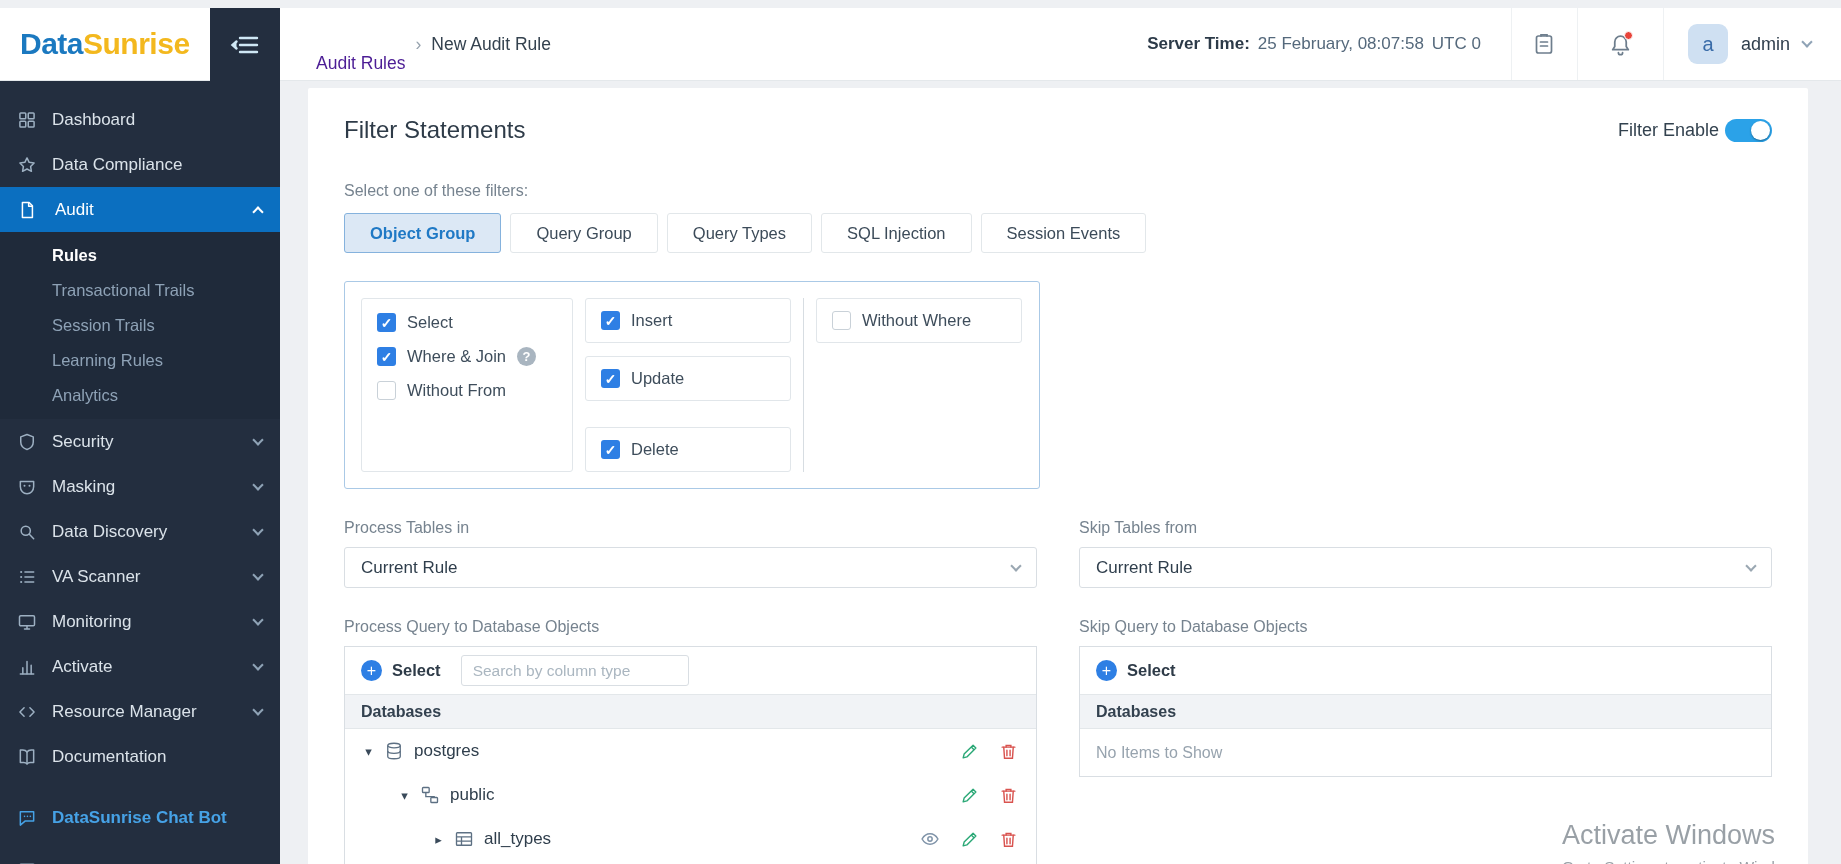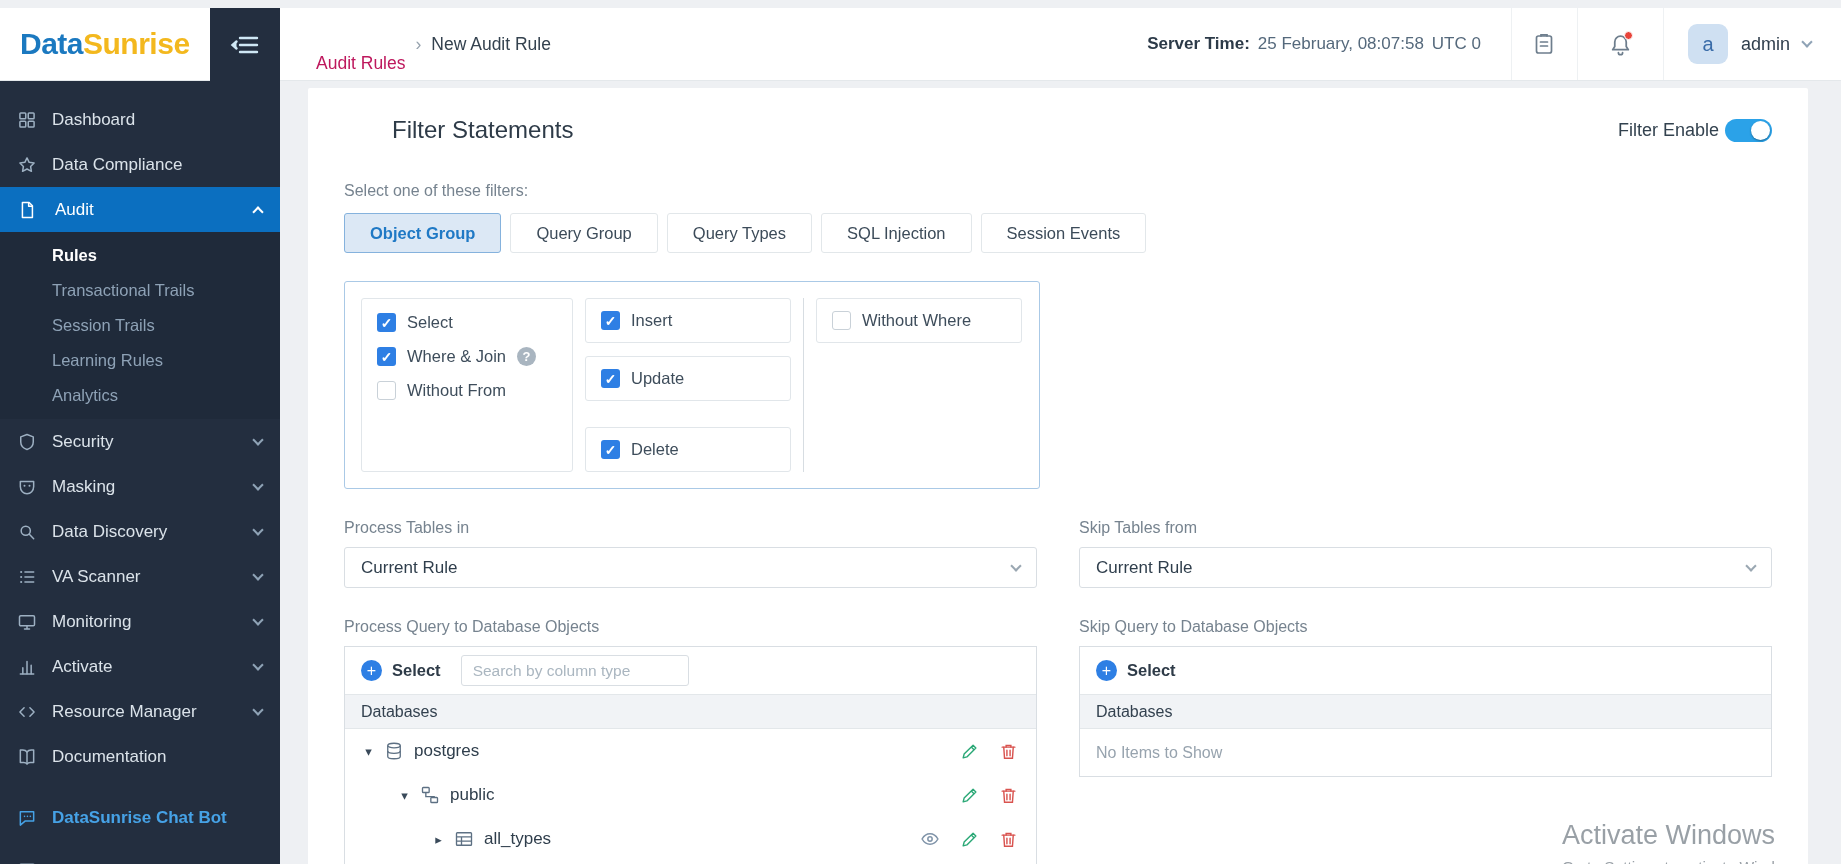--- a/index.html
+++ b/index.html
@@ -10,21 +10,21 @@
   }
   
   .header { position:absolute; top:8px; left:0; width:1841px; height:73px; display:flex; background:#fff; z-index:20; }
   .logo-wrap { width:210px; height:73px; display:flex; align-items:center; padding-left:20px; border-bottom:1px solid #e4e8eb; background:#fff; }
   .logo { font-size:30px; font-weight:bold; letter-spacing:-0.5px; cursor:pointer; }
   .logo .p1 { color:#1b79c0; }
   .logo .p2 { color:#f3b81e; }
   .sidebar-toggle { width:70px; height:73px; background:#232e3f; display:flex; align-items:center; justify-content:center; cursor:pointer; }
   .header-main { flex:1; height:73px; display:flex; align-items:center; border-bottom:1px solid #e4e8eb; }
   .breadcrumb { margin-left:36px; font-size:17.5px; display:flex; align-items:center; gap:10px; }
-  .bc-link { color:#be185d; cursor:pointer;margin-top:39px; }
+  .bc-link { color:#4c1d95; cursor:pointer;margin-top:39px; }
   .bc-sep { color:#97a3ae; }
   .bc-current { color:#34424f; }
   .header-right { margin-left:auto; display:flex; align-items:center; height:100%; }
   .server-time { margin-right:30px; font-size:17px; display:flex; gap:8px; align-items:baseline; }
   .st-label { color:#2c3a48; font-weight:bold; }
   .st-value, .st-tz { color:#55697c; }
   .hdr-icon-btn { height:100%; display:flex; align-items:center; justify-content:center; border-left:1px solid #eef1f3; position:relative; cursor:pointer; color:#6e7e8d; }
   .hdr-icon-btn.tasks { width:66px; }
   .hdr-icon-btn.bell { width:86px; }
   .notif-dot { position:absolute; top:23px; right:30px; width:9px; height:9px; border-radius:50%; background:#e8443a; border:1.5px solid #fff; }
@@ -45,21 +45,21 @@
   .submenu { background:#1f2a3a; padding:6px 0; }
   .sub-item { height:35px; display:flex; align-items:center; padding-left:52px; font-size:16.5px; color:#8ea2b6; cursor:pointer; }
   .sub-item.current { color:#ffffff; font-weight:bold; }
   .nav-item.chatbot { margin-top:16px; color:#46a2e6; font-weight:bold; }
   .nav-item.chatbot .nav-ico { color:#46a2e6; }
   .nav-item.partial { margin-top:8px; }
   
   .main { position:absolute; left:280px; top:73px; right:0; bottom:0; padding:15px 33px 0 28px; overflow:hidden; }
   .card { background:#fff; min-height:900px; padding:28px 36px; border-radius:2px; }
   .title-row { display:flex; align-items:center; justify-content:space-between; }
-  .page-title { font-size:24px; color:#2e3b48; font-weight:500;margin-left:48px; }
+  .page-title { font-size:24px; color:#2e3b48; font-weight:500; }
   .filter-enable { display:flex; align-items:center; gap:6px; font-size:18px; color:#33424f; }
   .toggle { width:47px; height:23px; border-radius:12px; background:#2ba2e8; position:relative; cursor:pointer; }
   .toggle .knob { position:absolute; top:2px; right:2px; width:19px; height:19px; border-radius:50%; background:#fff; box-shadow:0 1px 2px rgba(0,0,0,.35); }
   .section-label { margin-top:38px; font-size:16px; color:#76838f; }
   .tabs { margin-top:13px; display:flex; gap:9px; }
   .tab { height:40px; padding:0 25px; display:flex; align-items:center; background:#fff; border:1px solid #e2e7ea; border-radius:3px; font-size:16.5px; color:#3c4b59; cursor:pointer; }
   .tab.active { background:#dce8f5; border-color:#85b2dd; color:#1f79c5; font-weight:bold; }
   
   .filter-box { margin-top:28px; width:696px; border:1px solid #aac9e6; border-radius:3px; padding:16px; display:flex; }
   .fb-col1 { width:212px; border:1px solid #e1e6ea; border-radius:3px; padding:14px 15px; display:flex; flex-direction:column; gap:15px; }
@@ -80,21 +80,21 @@
   .select-box { height:41px; border:1px solid #d9dee3; border-radius:3px; background:#fff; display:flex; align-items:center; justify-content:space-between; padding:0 16px; font-size:17px; color:#2f3e4c; cursor:pointer; }
   .select-box .chev { border-color:#9aa7b2; }
   .obj-panel { border:1px solid #d9dee3; background:#fff; }
   .obj-panel.tall { min-height:272px; }
   .panel-toolbar { height:47px; display:flex; align-items:center; gap:20px; padding:0 16px; }
   .select-btn { display:flex; align-items:center; gap:10px; cursor:pointer; }
   .plus { width:21px; height:21px; border-radius:50%; background:#2e7fe4; color:#fff; font-size:16px; display:flex; align-items:center; justify-content:center; line-height:1; }
   .select-btn-label { font-size:16.5px; font-weight:bold; color:#2e3b48; }
   .search-input { width:228px; height:31px; border:1px solid #d9dee3; border-radius:3px; padding:0 11px; font-size:15.5px; color:#3e4d5b; font-family:"Liberation Sans",sans-serif; outline:none; }
   .search-input::placeholder { color:#aab6c0; }
-  .panel-header { height:35px; background:#f1f3f6; border-top:1px solid #e3e7ea; border-bottom:1px solid #e3e7ea; display:flex; align-items:center; padding:0 16px; font-size:16px; font-weight:normal; color:#33414f; }
+  .panel-header { height:35px; background:#f1f3f6; border-top:1px solid #e3e7ea; border-bottom:1px solid #e3e7ea; display:flex; align-items:center; padding:0 16px; font-size:16px; font-weight:bold; color:#33414f; }
   .tree-row { height:44px; display:flex; align-items:center; padding-right:18px; font-size:17px; color:#2f3e4c; cursor:default; }
   .lvl0 { padding-left:16px; } .lvl1 { padding-left:52px; } .lvl2 { padding-left:86px; }
   .caret { width:15px; text-align:center; color:#3a4a5a; font-size:13px; cursor:pointer; }
   .type-ico { margin:0 10px 0 8px; color:#5d7083; display:flex; }
   .row-actions { margin-left:auto; display:flex; align-items:center; gap:20px; }
   .act { display:flex; cursor:pointer; }
   .act.edit { color:#2aa876; }
   .act.del { color:#d9534f; }
   .act.view { color:#7f93a8; }
   .empty-row { height:47px; display:flex; align-items:center; padding:0 16px; font-size:16px; color:#97a3ae; }

